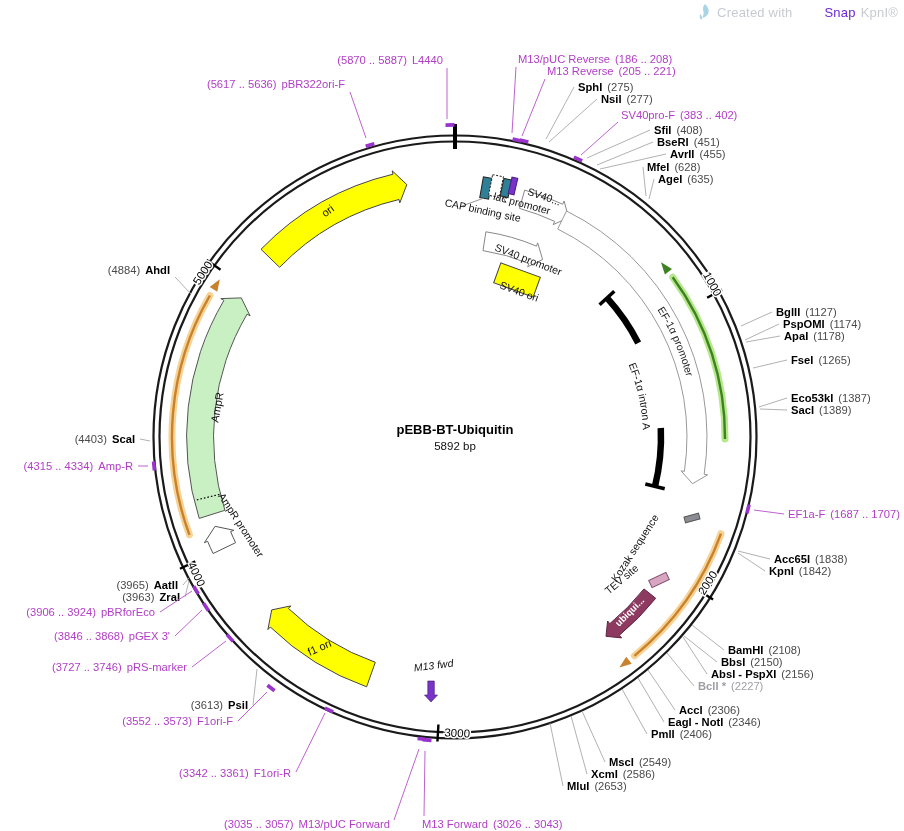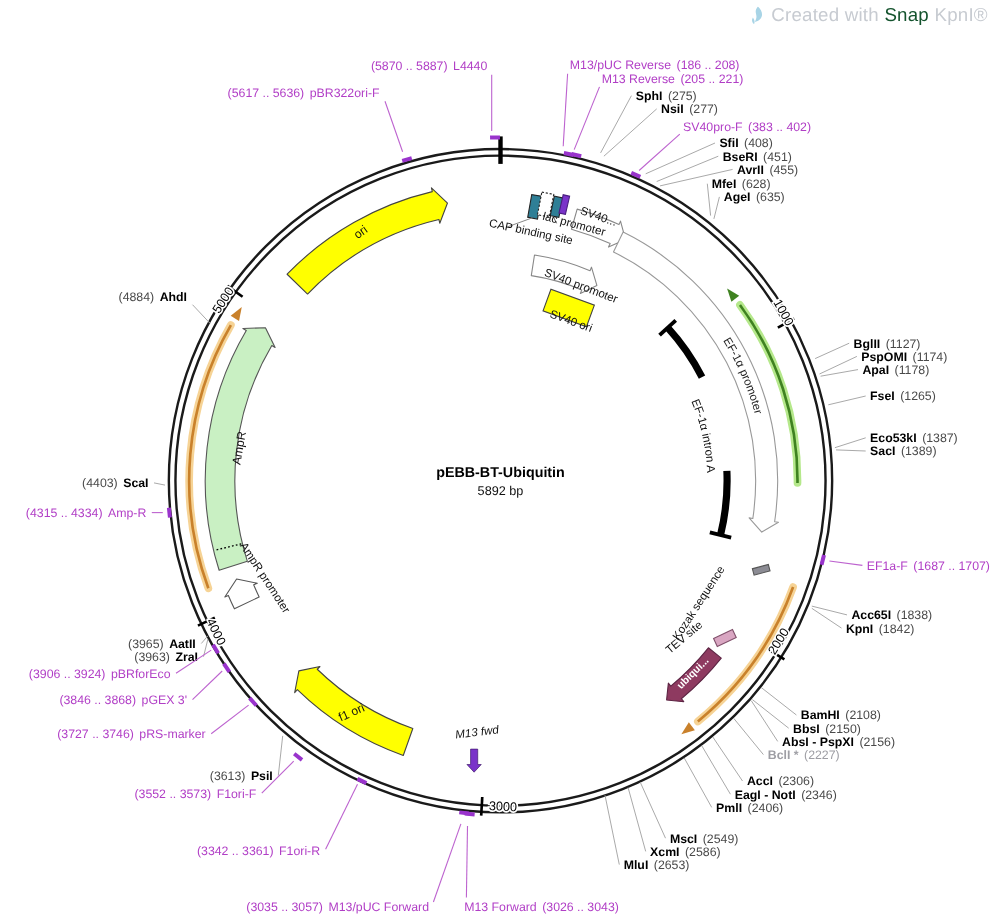--- a/index.html
+++ b/index.html
@@ -1,21 +1,21 @@
 <!DOCTYPE html>
 <html><head>
 <meta charset="utf-8">
 <style>
   html,body{margin:0;padding:0;background:#fff;}
   #stage{position:relative;width:904px;height:831px;background:#fff;overflow:hidden;
          font-family:"Liberation Sans","DejaVu Sans",sans-serif;}
   #map{position:absolute;left:0;top:0;}
   .watermark{position:absolute;top:4px;right:6px;display:flex;align-items:center;gap:5px;
-             font-size:17px;color:#c7cbd1;letter-spacing:.2px;}
-  .watermark .wm-snap{color:#14532d;}
+             font-size:13px;color:#c7cbd1;letter-spacing:.2px;}
+  .watermark .wm-snap{color:#6d28d9;margin-left:27px;}
   .watermark svg{display:block;}
 </style>
 </head>
 <body>
 
 <div id="stage">
   <svg id="map" width="904" height="831" viewBox="0 0 904 831">
     <g id="gen">
         <defs>
           <path id="curve0" d="M589.4,239.4 A239,239 0 0 1 691.1,474.3" fill="none"></path>

